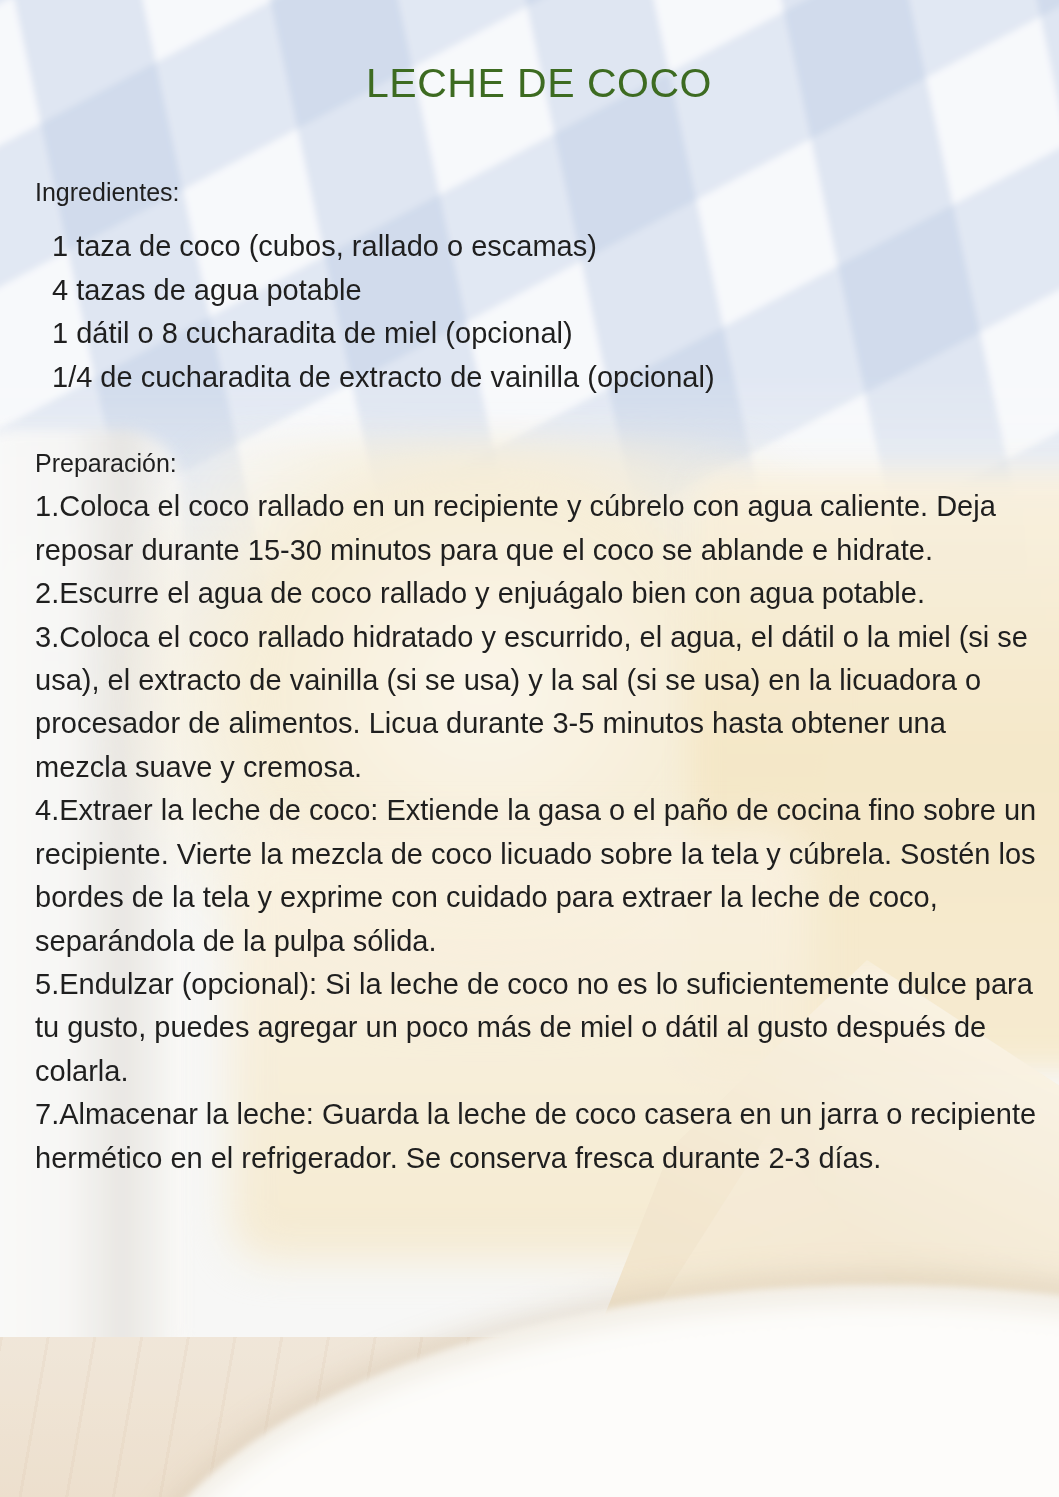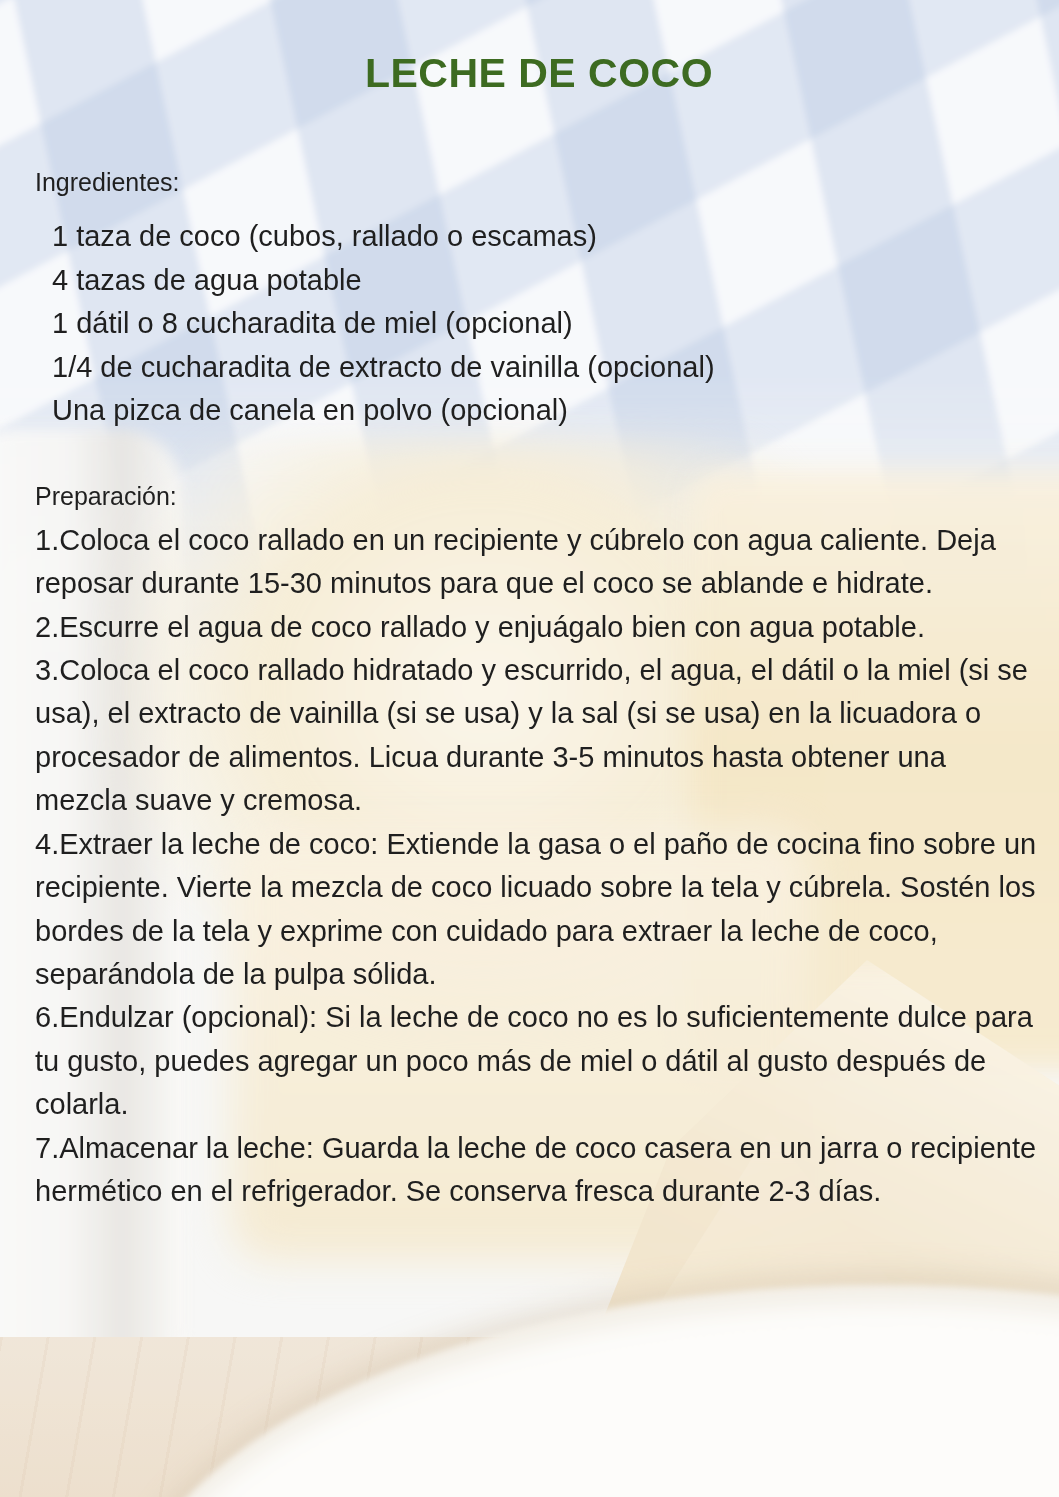--- a/index.html
+++ b/index.html
@@ -68,22 +68,22 @@
   }
   .wash{position:absolute;inset:0;background:rgba(255,255,255,.30);}
 
   
   .content{
     position:absolute;inset:0;z-index:2;
     padding:50px 16px 0 35px;box-sizing:border-box;
     color:var(--text-color,#1f1f1f);
   }
   .title{
-    margin:0 0 64px 0;text-align:center;
-    font-size:41px;font-weight:700;letter-spacing:.5px;
+    margin:10px 0 64px 0;text-align:center;
+    font-size:41px;font-weight:400;letter-spacing:.5px;
     color:var(--title-color,#3d6b21);
   }
   .heading{margin:0;font-size:25px;line-height:43.4px;font-weight:400;}
   .ing-list{list-style:none;margin:11px 0 43px 0;padding:0 0 0 17px;}
   .ing-list li{font-size:29px;line-height:43.4px;}
   .steps{margin:0;}
   .steps p{margin:0;font-size:29px;line-height:43.4px;}
 </style>
 </head>
 <body style="--title-color: #3d6b21; --text-color: #1f1f1f;">
@@ -106,30 +106,29 @@
   <div class="content">
     <h1 class="title">LECHE DE COCO</h1>
 
     <section>
       <p class="heading">Ingredientes:</p>
       <ul class="ing-list">
           <li>1 taza de coco (cubos, rallado o escamas)</li>
           <li>4 tazas de agua potable</li>
           <li>1 dátil o 8 cucharadita de miel (opcional)</li>
           <li>1/4 de cucharadita de extracto de vainilla (opcional)</li>
-          <li>Una pizca de canela en polvo (opcional)</li>
         </ul>
     </section>
 
     <section>
       <p class="heading">Preparación:</p>
       <div class="steps">
           <p>1.Coloca el coco rallado en un recipiente y cúbrelo con agua caliente. Deja reposar durante 15-30 minutos para que el coco se ablande e hidrate.</p>
           <p>2.Escurre el agua de coco rallado y enjuágalo bien con agua potable.</p>
           <p>3.Coloca el coco rallado hidratado y escurrido, el agua, el dátil o la miel (si se usa), el extracto de vainilla (si se usa) y la sal (si se usa) en la licuadora o procesador de alimentos. Licua durante 3-5 minutos hasta obtener una mezcla suave y cremosa.</p>
           <p>4.Extraer la leche de coco: Extiende la gasa o el paño de cocina fino sobre un recipiente. Vierte la mezcla de coco licuado sobre la tela y cúbrela. Sostén los bordes de la tela y exprime con cuidado para extraer la leche de coco, separándola de la pulpa sólida.</p>
-          <p>6.Endulzar (opcional): Si la leche de coco no es lo suficientemente dulce para tu gusto, puedes agregar un poco más de miel o dátil al gusto después de colarla.</p>
+          <p>5.Endulzar (opcional): Si la leche de coco no es lo suficientemente dulce para tu gusto, puedes agregar un poco más de miel o dátil al gusto después de colarla.</p>
           <p>7.Almacenar la leche: Guarda la leche de coco casera en un jarra o recipiente hermético en el refrigerador. Se conserva fresca durante 2-3 días.</p>
         </div>
     </section>
   </div>
 
 </div>
 
 </body></html>

